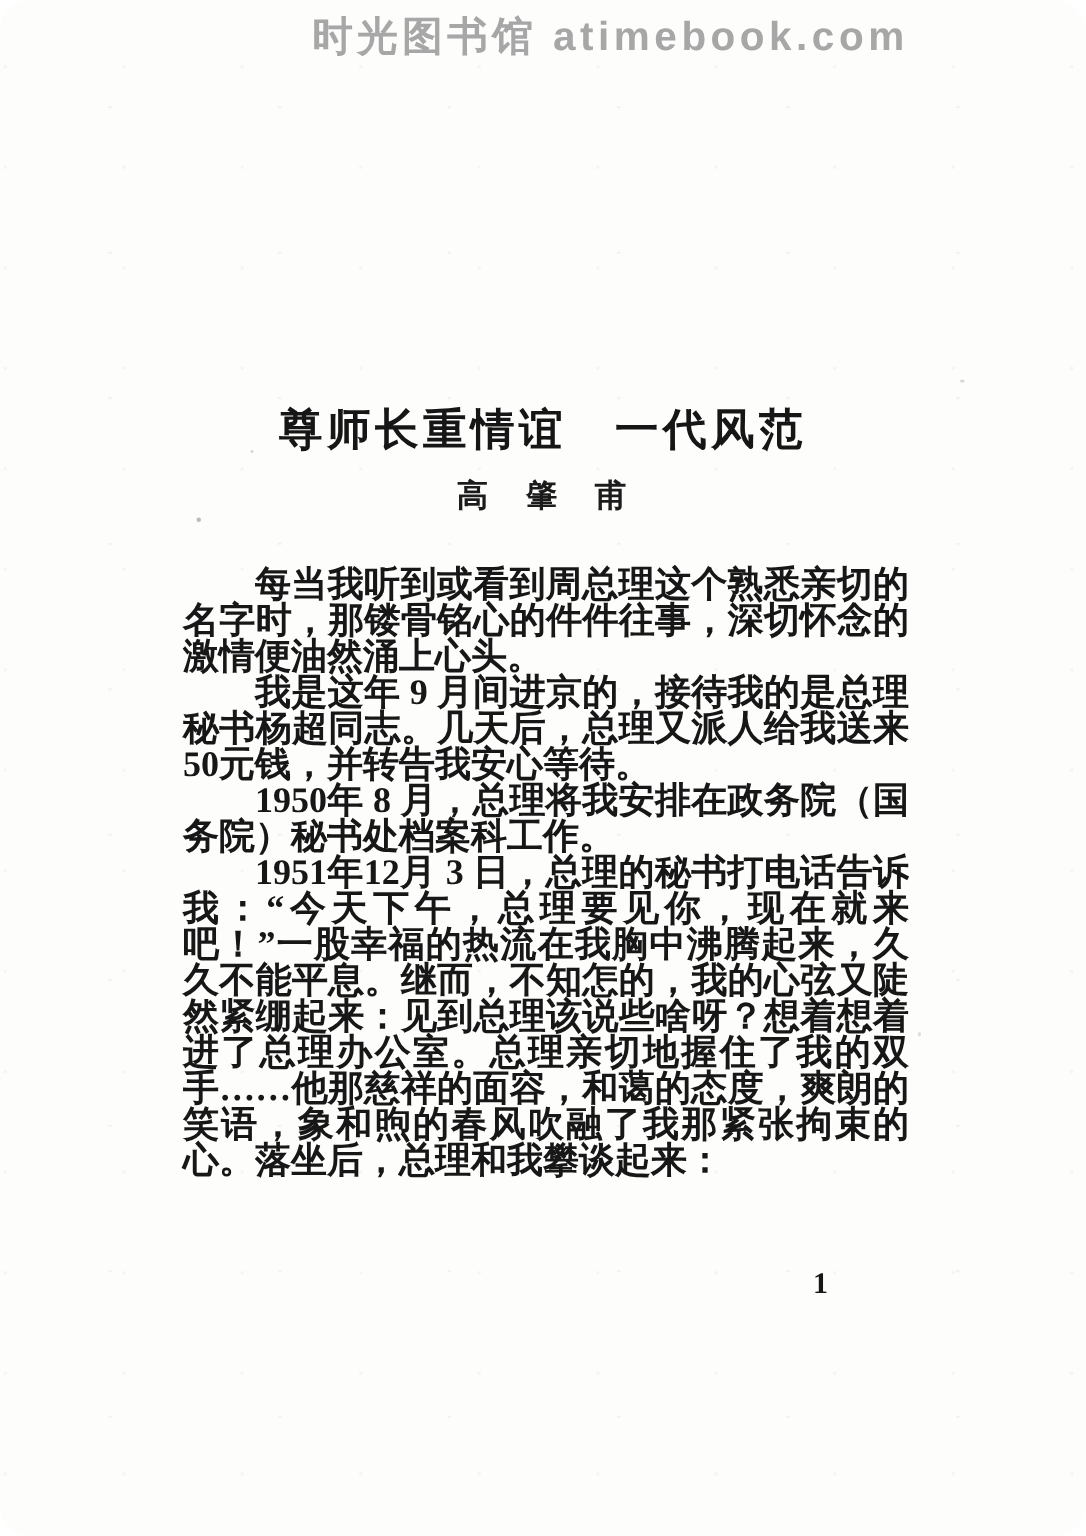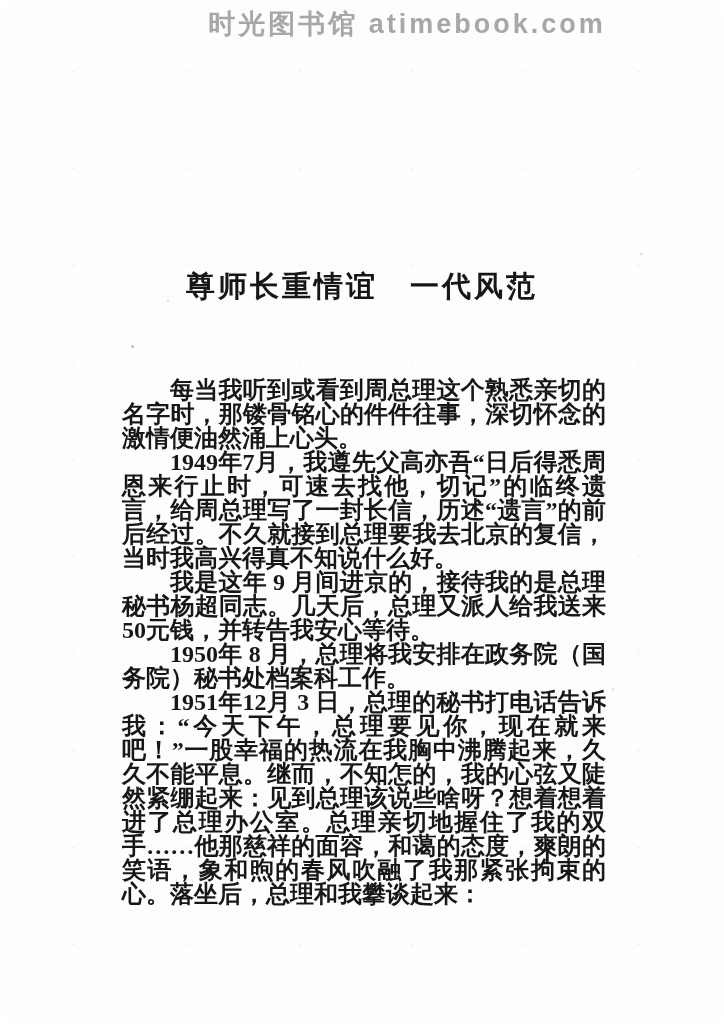--- a/index.html
+++ b/index.html
@@ -109,24 +109,24 @@
 </head>
 <body>
 
 <div class="page">
 
   <div class="watermark">时光图书馆 atimebook.com</div>
 
   <div class="title">尊师长重情谊　一代风范</div>
 
 
+  <div class="author">高　肇　甫</div>
 
   <div class="body-text">
     <p>每当我听到或看到周总理这个熟悉亲切的名字时，那镂骨铭心的件件往事，深切怀念的激情便油然涌上心头。</p>
-    <p>1949年7月，我遵先父高亦吾“日后得悉周恩来行止时，可速去找他，切记”的临终遗言，给周总理写了一封长信，历述“遗言”的前后经过。不久就接到总理要我去北京的复信，当时我高兴得真不知说什么好。</p>
     <p>我是这年 9 月间进京的，接待我的是总理秘书杨超同志。几天后，总理又派人给我送来50元钱，并转告我安心等待。</p>
     <p>1950年 8 月，总理将我安排在政务院（国务院）秘书处档案科工作。</p>
     <p>1951年12月 3 日，总理的秘书打电话告诉我：“今天下午，总理要见你，现在就来吧！”一股幸福的热流在我胸中沸腾起来，久久不能平息。继而，不知怎的，我的心弦又陡然紧绷起来：见到总理该说些啥呀？想着想着进了总理办公室。总理亲切地握住了我的双手……他那慈祥的面容，和蔼的态度，爽朗的笑语，象和煦的春风吹融了我那紧张拘束的心。落坐后，总理和我攀谈起来：</p>
   </div>
 
   <div class="page-number">1</div>
 
   <span class="speck s1"></span>
   <span class="speck s2"></span>
   <span class="speck s3"></span>

